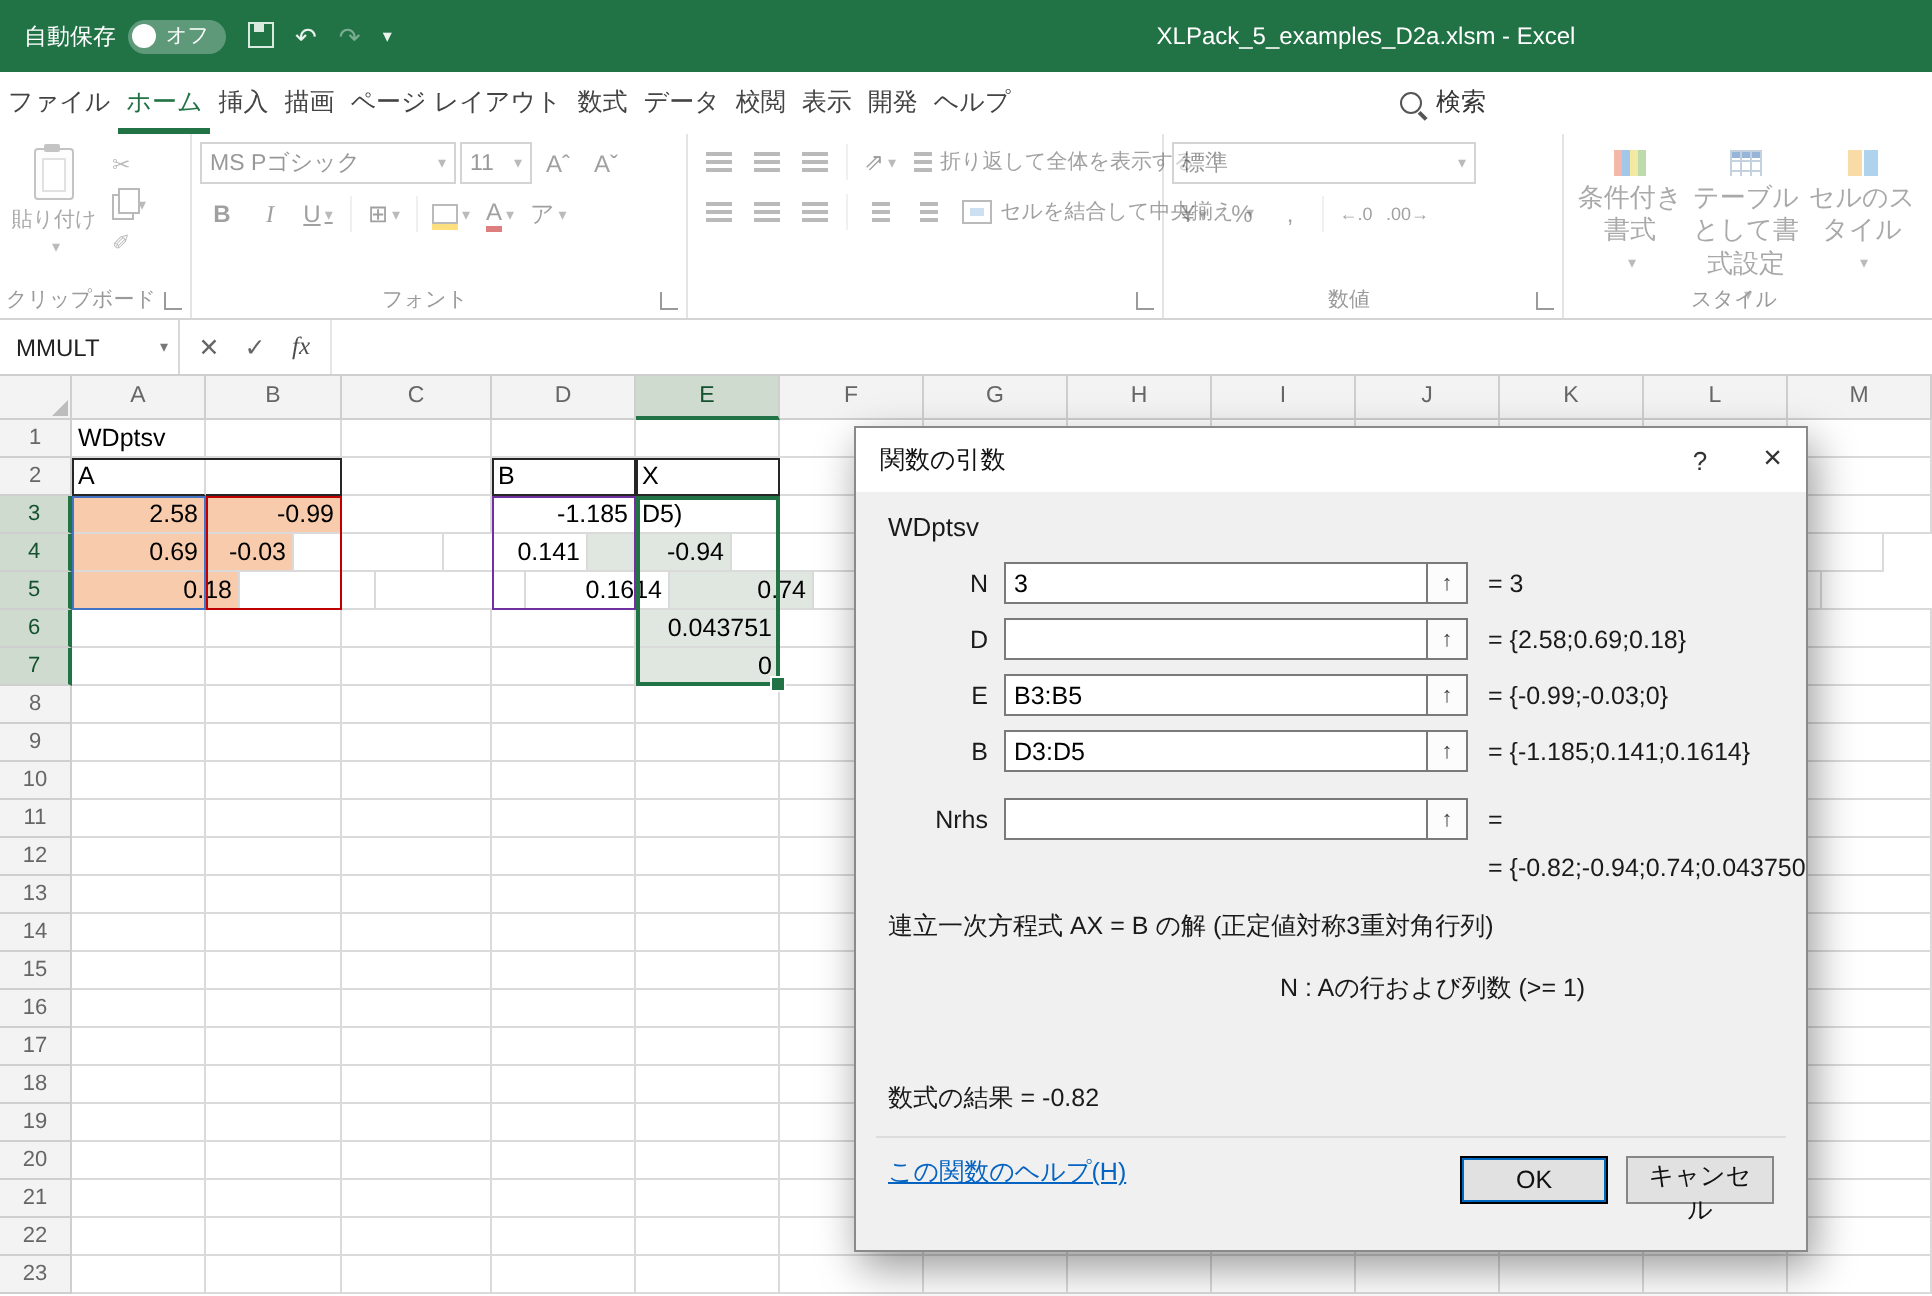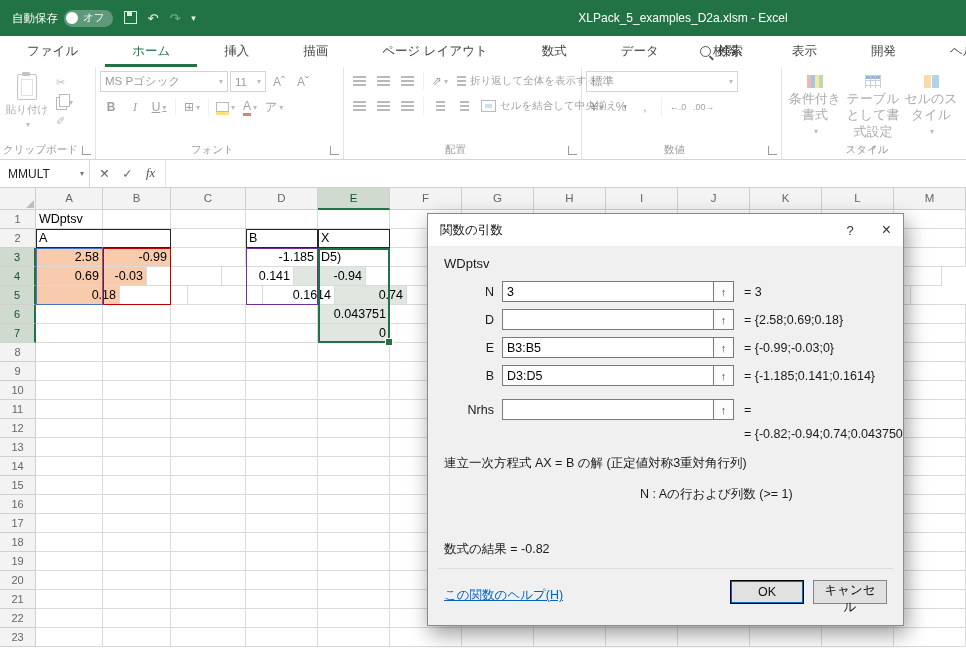--- a/index.html
+++ b/index.html
@@ -13,21 +13,21 @@
   .toggle{display:flex;align-items:center;gap:5px;background:rgba(255,255,255,.28);border-radius:9px;height:17px;padding:0 8px 0 2px;font-size:10.5px}
   .knob{width:12px;height:12px;border-radius:50%;background:#fff}
   .qbtn{font-size:13px;line-height:1;color:#eaf3ec}
   .qbtn.dim{opacity:.45}
   .ic-save{width:11px;height:11px;border:1px solid #d9ead f;border:1px solid #d9eade;position:relative;display:inline-block}
   .ic-save::after{content:"";position:absolute;left:2px;top:0;width:5px;height:4px;background:#d9eade}
   .win-title{position:absolute;left:430px;right:30px;text-align:center;font-size:12px;color:#fff;white-space:nowrap;overflow:hidden}
 
   
   .tabrow{height:31px;background:#fff;display:flex;align-items:stretch;position:relative}
-  .rtab{padding:0 27px;display:flex;align-items:center;font-size:12.5px;color:#444;white-space:nowrap}
+  .rtab{padding:0 4px;display:flex;align-items:center;font-size:12.5px;color:#444;white-space:nowrap}
   .rtab.active{color:#217346;box-shadow:inset 0 -3px 0 #217346}
   .rsearch{position:absolute;left:700px;top:0;bottom:0;display:flex;align-items:center;gap:7px;font-size:12.5px;color:#333}
   .i-search{width:9px;height:9px;border:1.5px solid #555;border-radius:50%;position:relative;display:inline-block}
   .i-search::after{content:"";position:absolute;width:5px;height:1.5px;background:#555;transform:rotate(45deg);right:-4px;bottom:-2px}
 
   
   .ribbon{height:93px;background:#fff;border-bottom:1px solid #d4d4d4;display:flex;box-sizing:border-box}
   .rgroup{position:relative;border-right:1px solid #e4e4e4;padding:4px 4px 16px;box-sizing:border-box;flex:none}
   .glabel{position:absolute;bottom:2px;left:0;right:14px;text-align:center;font-size:10.5px;color:#9a9a9a;white-space:nowrap;overflow:hidden}
   .launcher{position:absolute;right:4px;bottom:4px;width:8px;height:8px;border-left:1px solid #9a9a9a;border-bottom:1px solid #9a9a9a}
@@ -118,21 +118,21 @@
   .flabel{width:50px;text-align:right;margin-right:8px;flex:none}
   .fbox{width:232px;height:21px;background:#fff;border:1px solid #7a7a7a;position:relative;box-sizing:border-box;flex:none;display:inline-block}
   .fbox input{position:absolute;left:0;top:0;width:100%;height:100%;border:0;outline:0;padding:0 24px 0 4px;font:12.5px "Liberation Sans","DejaVu Sans",sans-serif;background:transparent;box-sizing:border-box;color:#000}
   .fcollapse{position:absolute;right:0;top:0;bottom:0;width:19px;border-left:1px solid #7a7a7a;display:flex;align-items:center;justify-content:center;background:#fcfcfc;font-size:11px;font-weight:bold;color:#444}
   .fres{margin-left:10px;white-space:nowrap}
   .overall{margin-left:300px;margin-top:2px;white-space:nowrap}
   .desc{margin-top:14px;white-space:nowrap}
   .arg-help{margin-top:14px;margin-left:196px}
   .result-line{position:absolute;left:16px;top:295px}
   .dlg-div{position:absolute;left:10px;right:10px;top:322px;border-top:1px solid #dcdcdc}
-  .dlg-footer{position:absolute;left:16px;right:16px;top:332px;display:flex;align-items:flex-end;height:26px}
+  .dlg-footer{position:absolute;left:16px;right:16px;top:332px;display:flex;align-items:flex-start;height:26px}
   .help-link{color:#0563c1;text-decoration:underline}
   .btns{margin-left:auto;display:flex;gap:9px}
   .dlg-btn{width:74px;height:24px;font:12.5px "Liberation Sans","DejaVu Sans",sans-serif;background:#e1e1e1;color:#111}
   .dlg-btn.ok{border:1px solid #000000;box-shadow:inset 0 0 0 1px #0067c0}
   .dlg-btn.cancel{border:1px solid #868686}
 </style>
 </head>
 <body>
 
 <div class="app">
@@ -271,21 +271,20 @@
           <span class="sbtn">
               <span class="bars sm"></span>
             </span>
           <span class="wraplbl">
               <span class="ic-merge"></span>
               <span>セルを結合して中央揃え</span>
               <span class="dd">▾</span>
             </span>
         </div>
       </div>
-      <span class="glabel">配置</span>
       <span class="launcher"></span>
     </div>
 
     <div class="rgroup" style="width:200px">
       <div class="gbody">
         <div class="rrow">
           <div class="combo" style="width:152px">
               <span>標準</span>
               <span class="dd">▾</span>
             </div>

